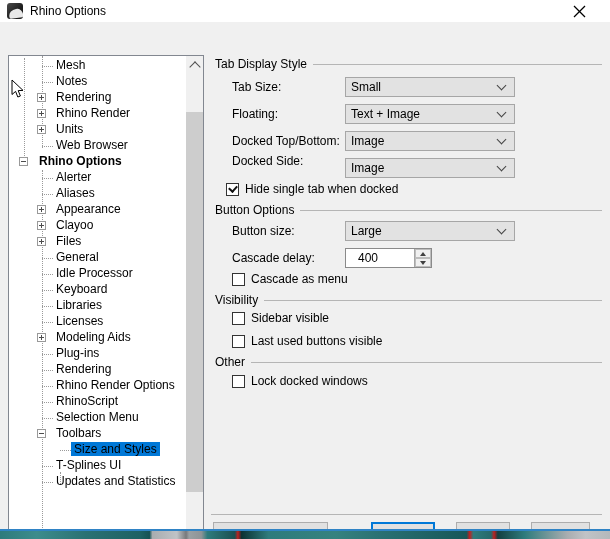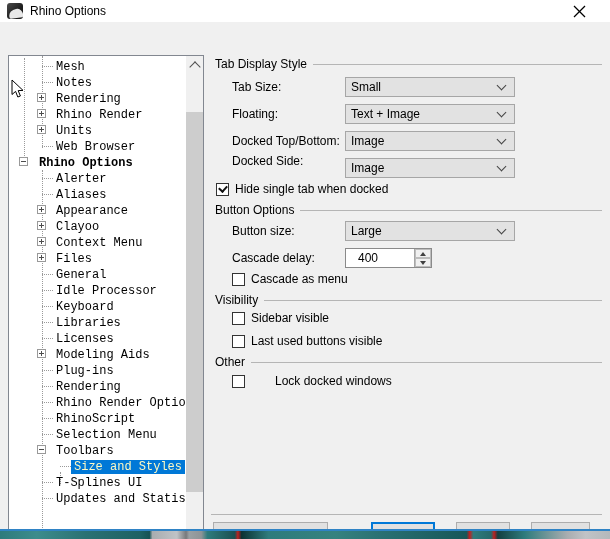--- a/index.html
+++ b/index.html
@@ -13,24 +13,24 @@
             border-radius:60% 40% 10% 10%/80% 90% 20% 20%;transform:rotate(-8deg);}
   #title-text{position:absolute;left:30px;top:4px;font-size:12px;color:#000;}
   #close-btn{position:absolute;right:14px;top:2px;width:34px;height:19px;display:flex;align-items:center;justify-content:center;}
   #close-btn svg{display:block;}
   
   #body{position:absolute;left:0;top:22px;width:610px;height:508px;background:#f0f0f0;}
   
   #tree-box{position:absolute;left:8px;top:33px;width:196px;height:494px;background:#fff;
             border:1px solid #828790;box-sizing:border-box;overflow:hidden;}
   #tree-list{position:absolute;left:0;top:2px;width:177px;}
-  .trow{position:relative;height:16px;display:flex;align-items:flex-end;white-space:nowrap;font-family:Liberation Mono, monospace;}
+  .trow{position:relative;height:16px;display:flex;align-items:flex-start;white-space:nowrap;}
   .tlabel{padding:1px 3px;line-height:12px;}
   .tlabel.bold{font-weight:bold;}
-  .trow.sel .tlabel{background:#0078d7;color:#fef9c3;}
+  .trow.sel .tlabel{background:#0078d7;color:#000000;}
   .lvl1 .tlabel{margin-left:27px;}
   .lvl2 .tlabel{margin-left:44px;}
   .lvl3 .tlabel{margin-left:62px;}
   .exp{position:absolute;width:9px;height:9px;box-sizing:border-box;background:#fff;border:1px solid #999;top:3px;}
   .lvl1 .exp{left:10px;}
   .lvl2 .exp{left:28px;}
   .exp .eh{position:absolute;left:1px;top:3px;width:5px;height:1px;background:#4d4d4d;}
   .exp .ev{position:absolute;left:3px;top:1px;width:1px;height:5px;background:#4d4d4d;}
   .conn{position:absolute;top:8px;border-top:1px dotted #9a9a9a;width:11px;}
   .lvl2 .conn{left:33px;}
@@ -167,27 +167,20 @@
               <i class="eh"></i>
               <i class="ev"></i>
             </span>
             <span class="tlabel">Clayoo</span>
           </div>
           <div class="trow lvl2">
             <span class="exp">
               <i class="eh"></i>
               <i class="ev"></i>
             </span>
-            <span class="tlabel">Context Menu</span>
-          </div>
-          <div class="trow lvl2">
-            <span class="exp">
-              <i class="eh"></i>
-              <i class="ev"></i>
-            </span>
             <span class="tlabel">Files</span>
           </div>
           <div class="trow lvl2">
             <span class="conn"></span>
             <span class="tlabel">General</span>
           </div>
           <div class="trow lvl2">
             <span class="conn"></span>
             <span class="tlabel">Idle Processor</span>
           </div>
@@ -288,21 +281,21 @@
       <span class="cval">Image</span>
       <span class="chev"></span>
     </div>
 
     <div class="ctl-label" style="top:132px;">Docked Side:</div>
     <div class="combo" style="top:136px;">
       <span class="cval">Image</span>
       <span class="chev"></span>
     </div>
 
-    <div class="checkrow checked" style="left:216px;top:160px;align-items:flex-end;">
+    <div class="checkrow checked" style="left:226px;top:160px;align-items:flex-end;">
       <span class="cbox"></span>
       <span>Hide single tab when docked</span>
     </div>
 
     <div class="group-hdr" style="top:181px;">
       <span class="htext">Button Options</span>
       <span class="hline"></span>
     </div>
 
     <div class="ctl-label" style="top:202px;">Button size:</div>
@@ -338,21 +331,21 @@
     <div class="checkrow" style="left:232px;top:312px;">
       <span class="cbox"></span>
       <span>Last used buttons visible</span>
     </div>
 
     <div class="group-hdr" style="top:333px;">
       <span class="htext">Other</span>
       <span class="hline"></span>
     </div>
 
-    <div class="checkrow" style="left:232px;top:352px;gap:24px;">
+    <div class="checkrow" style="left:232px;top:352px;">
       <span class="cbox"></span>
       <span>Lock docked windows</span>
     </div>
 
     <div id="footer-sep"></div>
     <div class="btn" style="left:213px;width:115px;">Restore Defaults</div>
     <div class="btn primary" style="left:371px;width:64px;">OK</div>
     <div class="btn" style="left:456px;width:54px;">Cancel</div>
     <div class="btn" style="left:531px;width:59px;">Help</div>
   </div>

